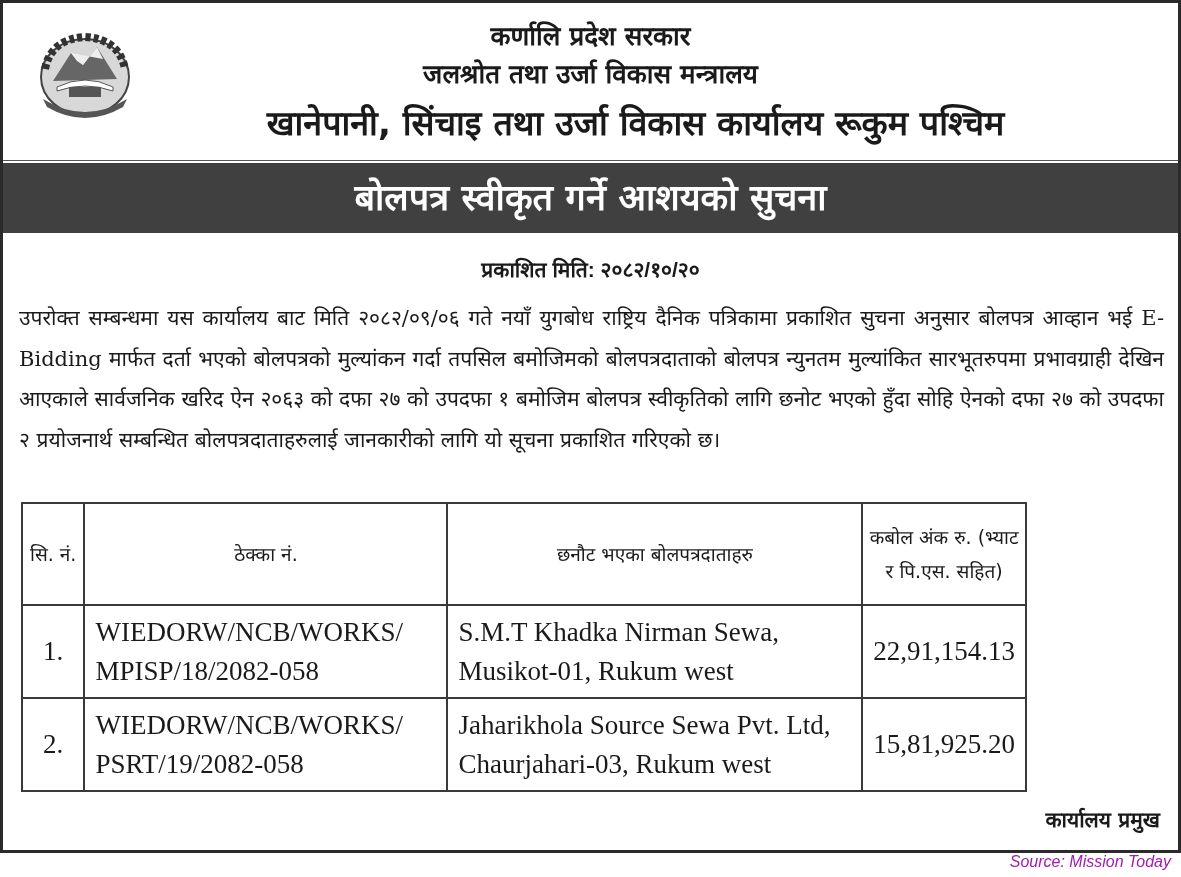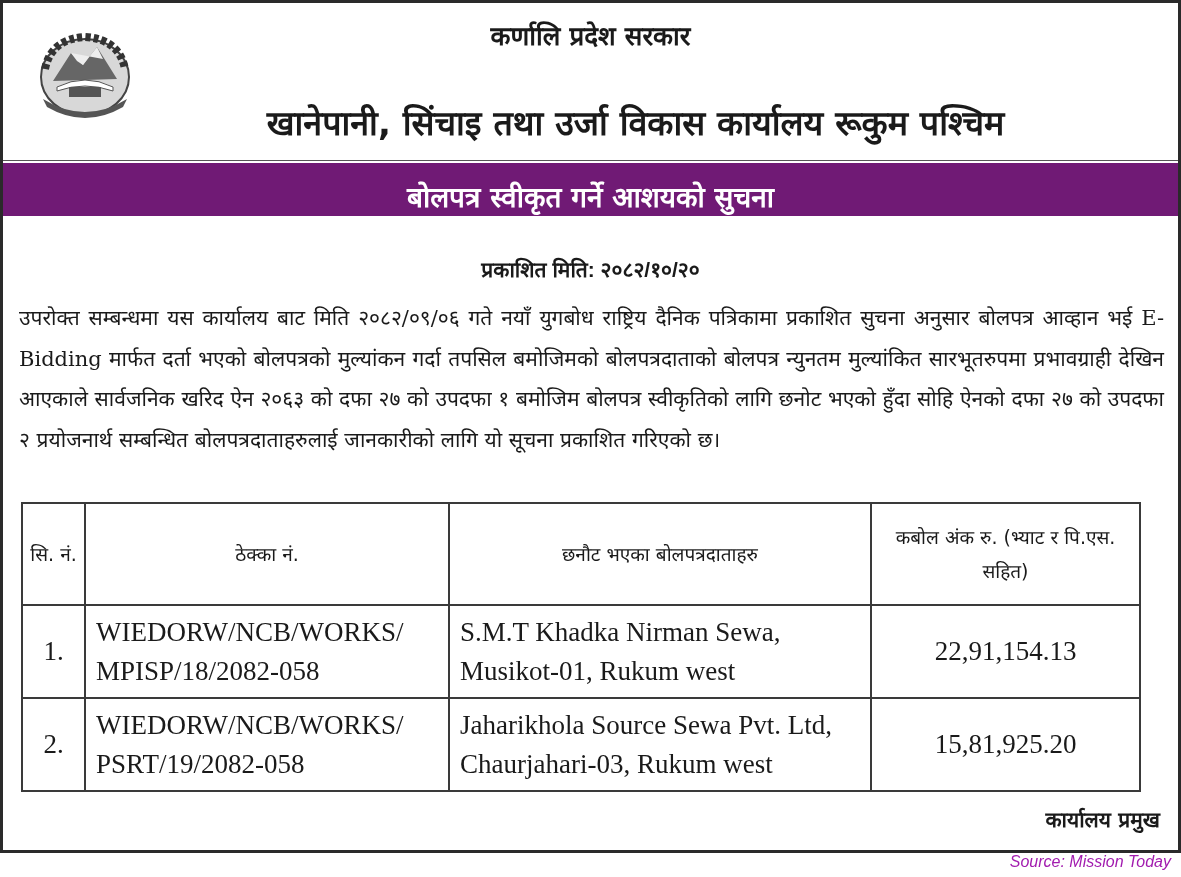--- a/index.html
+++ b/index.html
@@ -4,24 +4,24 @@
 <style>
   html,body{margin:0;padding:0;background:#fff;}
   body{width:1181px;height:877px;position:relative;overflow:hidden;font-family:"DejaVu Serif",serif;color:#1a1a1a;}
   .notice{position:absolute;left:0;top:0;width:1175px;height:847px;border:3px solid #2a2a2a;box-sizing:content-box;background:#fff;}
   .header{position:relative;height:157px;border-bottom:1px solid #555;}
   .emblem{position:absolute;left:28px;top:26px;width:108px;height:92px;}
   .h-line{position:absolute;left:0;right:0;text-align:center;font-family:"DejaVu Sans",sans-serif;font-weight:bold;color:#1a1a1a;}
   .h1{top:14px;font-size:26px;}
   .h2{top:52px;font-size:26px;}
   .h3{top:96px;font-size:34px;left:90px;}
-  .banner{position:absolute;left:0;right:0;top:160px;height:53px;background:#701a75;color:#fff;text-align:center;font-family:"DejaVu Sans",sans-serif;font-weight:bold;font-size:28px;line-height:70px;}
+  .banner{position:absolute;left:0;right:0;top:160px;height:70px;background:#404040;color:#fff;text-align:center;font-family:"DejaVu Sans",sans-serif;font-weight:bold;font-size:36px;line-height:70px;}
   .pubdate{position:absolute;left:0;right:0;top:252px;text-align:center;font-family:Liberation Sans, sans-serif;font-weight:bold;font-size:21px;}
   .body-text{position:absolute;left:16px;right:14px;top:295px;font-size:21px;line-height:40.5px;text-align:justify;}
-  table.tbl{position:absolute;left:18px;top:499px;width:1120px;border-collapse:collapse;}
+  table.tbl{position:absolute;left:18px;top:499px;width:1006px;border-collapse:collapse;}
   .tbl th,.tbl td{border:2px solid #3a3a3a;}
   .tbl th{font-family:"DejaVu Sans",sans-serif;font-weight:normal;font-size:19px;height:98px;line-height:34px;text-align:center;}
   .tbl td{font-family:"Liberation Serif",serif;font-size:27px;line-height:39px;height:91px;padding:0 10px;}
   .c1{width:41px;text-align:center;}
   .c2{width:342px;margin-left:48px;}
   .c3{width:400px;}
   .c4{text-align:center;}
   .signature{position:absolute;right:18px;top:802px;font-family:"DejaVu Sans",sans-serif;font-weight:bold;font-size:21px;}
   .source{position:absolute;right:10px;top:853px;font-family:"Liberation Sans",sans-serif;font-style:italic;font-size:16px;color:#a21caf;}
 </style>
@@ -33,20 +33,21 @@
     <svg class="emblem" viewBox="0 0 108 92">
       <ellipse cx="54" cy="48" rx="44" ry="38" fill="#d8d8d8" stroke="#444" stroke-width="2"></ellipse>
       <path d="M14 40 Q20 10 54 8 Q88 10 94 40" fill="none" stroke="#333" stroke-width="8" stroke-dasharray="5 3"></path>
       <path d="M22 52 L40 24 L52 36 L66 18 L86 50 Z" fill="#666"></path>
       <path d="M40 24 L46 32 L52 36 L58 28 L66 18 L72 30" fill="#eee"></path>
       <path d="M26 58 Q54 44 82 58 L82 62 Q54 52 26 62 Z" fill="#fff" stroke="#555"></path>
       <rect x="38" y="58" width="32" height="10" fill="#555"></rect>
       <path d="M12 70 Q54 96 96 70 L92 78 Q54 100 16 78 Z" fill="#555"></path>
     </svg>
     <div class="h-line h1">कर्णालि प्रदेश सरकार</div>
+    <div class="h-line h2">जलश्रोत तथा उर्जा विकास मन्त्रालय</div>
     <div class="h-line h3">खानेपानी, सिंचाइ तथा उर्जा विकास कार्यालय रूकुम पश्चिम</div>
   </div>
 
   <div class="banner">बोलपत्र स्वीकृत गर्ने आशयको सुचना</div>
 
   <div class="pubdate">प्रकाशित मिति: २०८२/१०/२०</div>
 
   <div class="body-text">उपरोक्त सम्बन्धमा यस कार्यालय बाट मिति २०८२/०९/०६ गते नयाँ युगबोध राष्ट्रिय दैनिक पत्रिकामा प्रकाशित सुचना अनुसार बोलपत्र आव्हान भई E-Bidding मार्फत दर्ता भएको बोलपत्रको मुल्यांकन गर्दा तपसिल बमोजिमको बोलपत्रदाताको बोलपत्र न्युनतम मुल्यांकित सारभूतरुपमा प्रभावग्राही देखिन आएकाले सार्वजनिक खरिद ऐन २०६३ को दफा २७ को उपदफा १ बमोजिम बोलपत्र स्वीकृतिको लागि छनोट भएको हुँदा सोहि ऐनको दफा २७ को उपदफा २ प्रयोजनार्थ सम्बन्धित बोलपत्रदाताहरुलाई जानकारीको लागि यो सूचना प्रकाशित गरिएको छ।</div>
 
   <table class="tbl">

